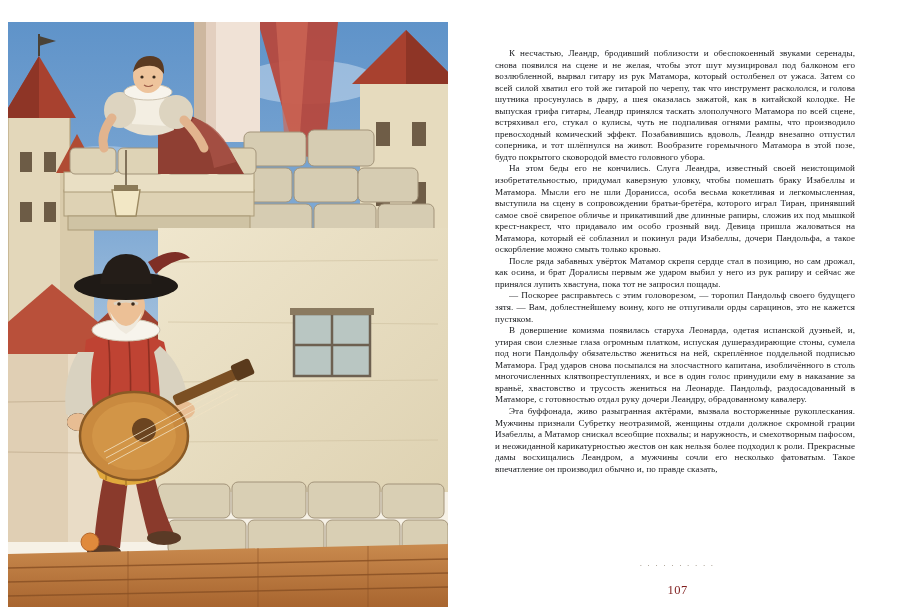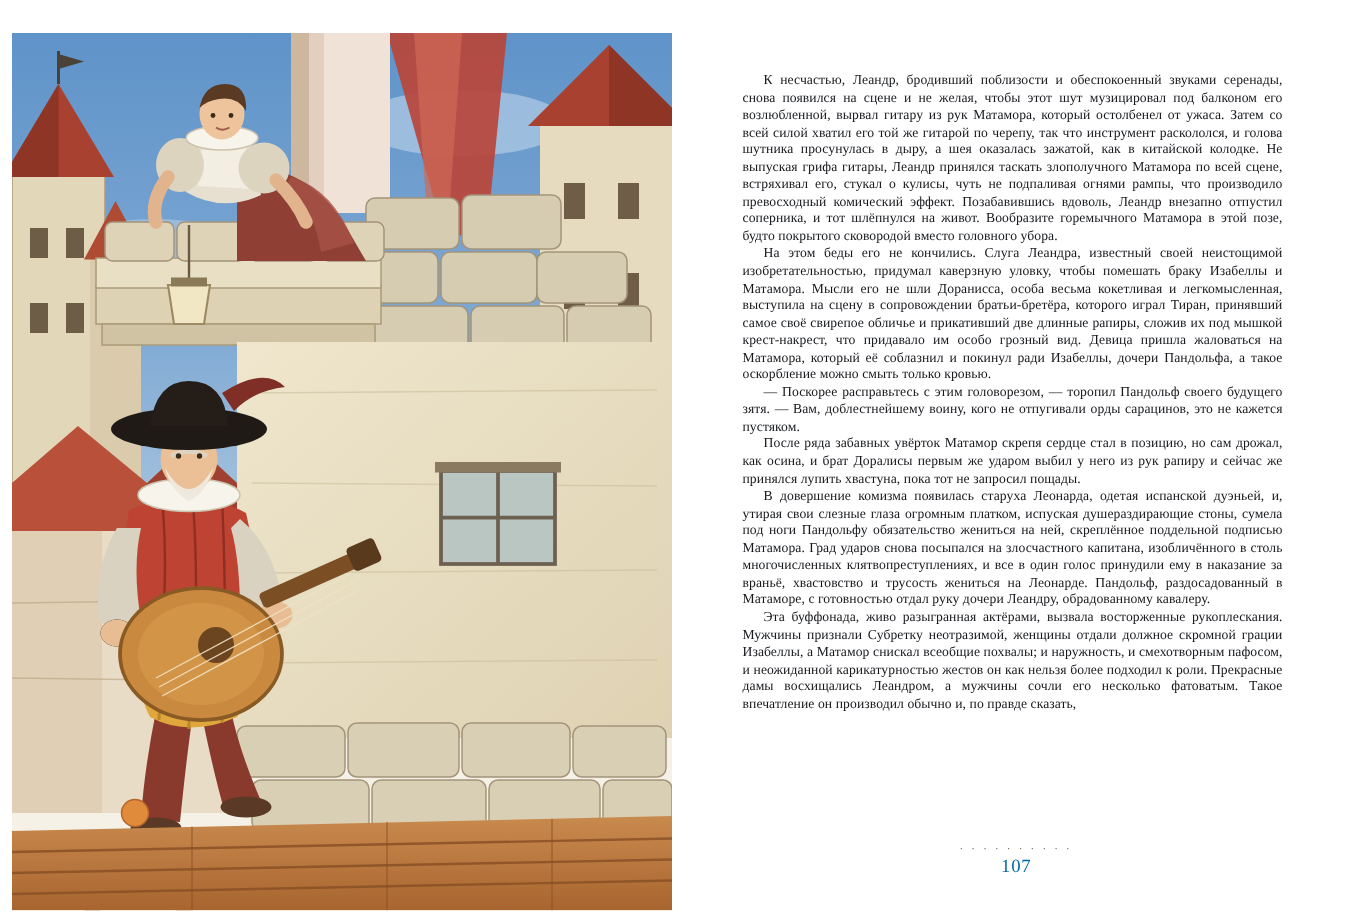--- a/index.html
+++ b/index.html
@@ -77,23 +77,23 @@
   }
   .folio-dots {
     font-size: 7px;
     letter-spacing: 2.2px;
     color: #7a6a55;
     line-height: 8px;
     height: 9px;
   }
   .folio-num {
     font-size: 12.5px;
-    color: #0369a1;
+    color: #7f1d1d;
     letter-spacing: 0.5px;
-    margin-top: 1px;
+    margin-top: 14px;
   }
 </style>
 </head>
 <body>
 
 <div class="spread">
 
   <div class="page-left">
     <div class="illo">
       <svg width="440" height="585" viewBox="0 0 440 585" xmlns="http://www.w3.org/2000/svg">
@@ -332,22 +332,22 @@
           </g>
         </g>
       </svg>
     </div>
   </div>
 
   <div class="page-right">
     <div class="textblock">
       <p class="first">К несчастью, Леандр, бродивший поблизости и обеспокоенный звуками серенады, снова появился на сцене и не желая, чтобы этот шут музицировал под балконом его возлюбленной, вырвал гитару из рук Матамора, который остолбенел от ужаса. Затем со всей силой хватил его той же гитарой по черепу, так что инструмент раскололся, и голова шутника просунулась в дыру, а шея оказалась зажатой, как в китайской колодке. Не выпуская грифа гитары, Леандр принялся таскать злополучного Матамора по всей сцене, встряхивал его, стукал о кулисы, чуть не подпаливая огнями рампы, что производило превосходный комический эффект. Позабавившись вдоволь, Леандр внезапно отпустил соперника, и тот шлёпнулся на живот. Вообразите горемычного Матамора в этой позе, будто покрытого сковородой вместо головного убора.</p>
       <p>На этом беды его не кончились. Слуга Леандра, известный своей неистощимой изобретательностью, придумал каверзную уловку, чтобы помешать браку Изабеллы и Матамора. Мысли его не шли Доранисса, особа весьма кокетливая и легкомысленная, выступила на сцену в сопровождении братьи-бретёра, которого играл Тиран, принявший самое своё свирепое обличье и прикативший две длинные рапиры, сложив их под мышкой крест-накрест, что придавало им особо грозный вид. Девица пришла жаловаться на Матамора, который её соблазнил и покинул ради Изабеллы, дочери Пандольфа, а такое оскорбление можно смыть только кровью.</p>
+      <p>После ряда забавных увёрток Матамор скрепя сердце стал в позицию, но сам дрожал, как осина, и брат Доралисы первым же ударом выбил у него из рук рапиру и сейчас же принялся лупить хвастуна, пока тот не запросил пощады.</p>
       <p>— Поскорее расправьтесь с этим головорезом, — торопил Пандольф своего будущего зятя. — Вам, доблестнейшему воину, кого не отпугивали орды сарацинов, это не кажется пустяком.</p>
-      <p>После ряда забавных увёрток Матамор скрепя сердце стал в позицию, но сам дрожал, как осина, и брат Доралисы первым же ударом выбил у него из рук рапиру и сейчас же принялся лупить хвастуна, пока тот не запросил пощады.</p>
       <p>В довершение комизма появилась старуха Леонарда, одетая испанской дуэньей, и, утирая свои слезные глаза огромным платком, испуская душераздирающие стоны, сумела под ноги Пандольфу обязательство жениться на ней, скреплённое поддельной подписью Матамора. Град ударов снова посыпался на злосчастного капитана, изобличённого в столь многочисленных клятвопреступлениях, и все в один голос принудили ему в наказание за враньё, хвастовство и трусость жениться на Леонарде. Пандольф, раздосадованный в Матаморе, с готовностью отдал руку дочери Леандру, обрадованному кавалеру.</p>
       <p>Эта буффонада, живо разыгранная актёрами, вызвала восторженные рукоплескания. Мужчины признали Субретку неотразимой, женщины отдали должное скромной грации Изабеллы, а Матамор снискал всеобщие похвалы; и наружность, и смехотворным пафосом, и неожиданной карикатурностью жестов он как нельзя более подходил к роли. Прекрасные дамы восхищались Леандром, а мужчины сочли его несколько фатоватым. Такое впечатление он производил обычно и, по правде сказать,</p>
     </div>
 
     <div class="folio">
       <div class="folio-dots">. . . . . . . . . .</div>
       <div class="folio-num">107</div>
     </div>
   </div>
 

